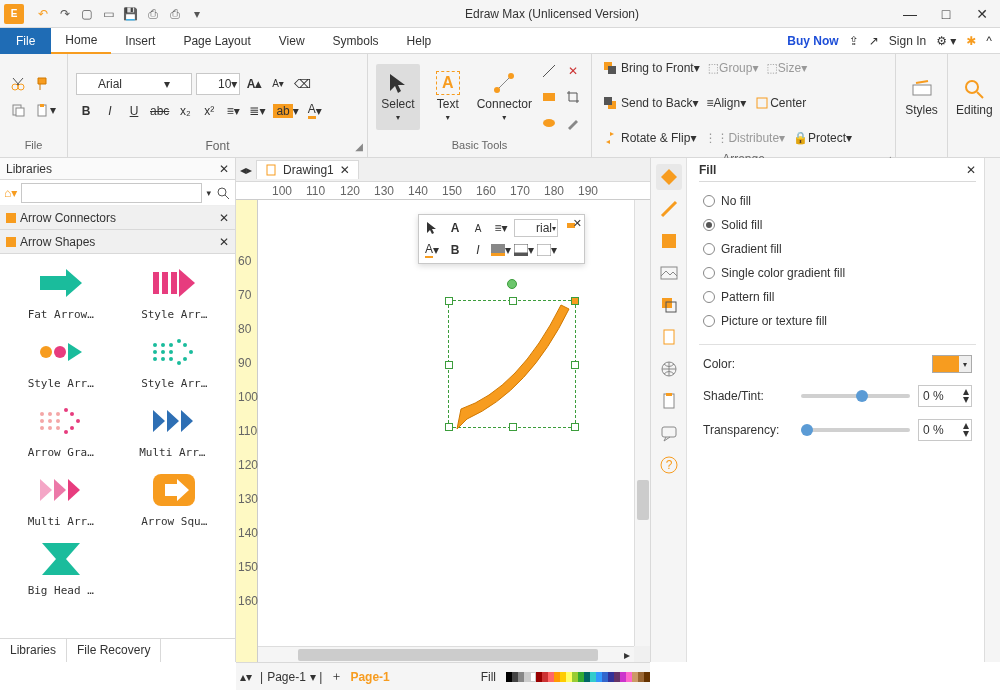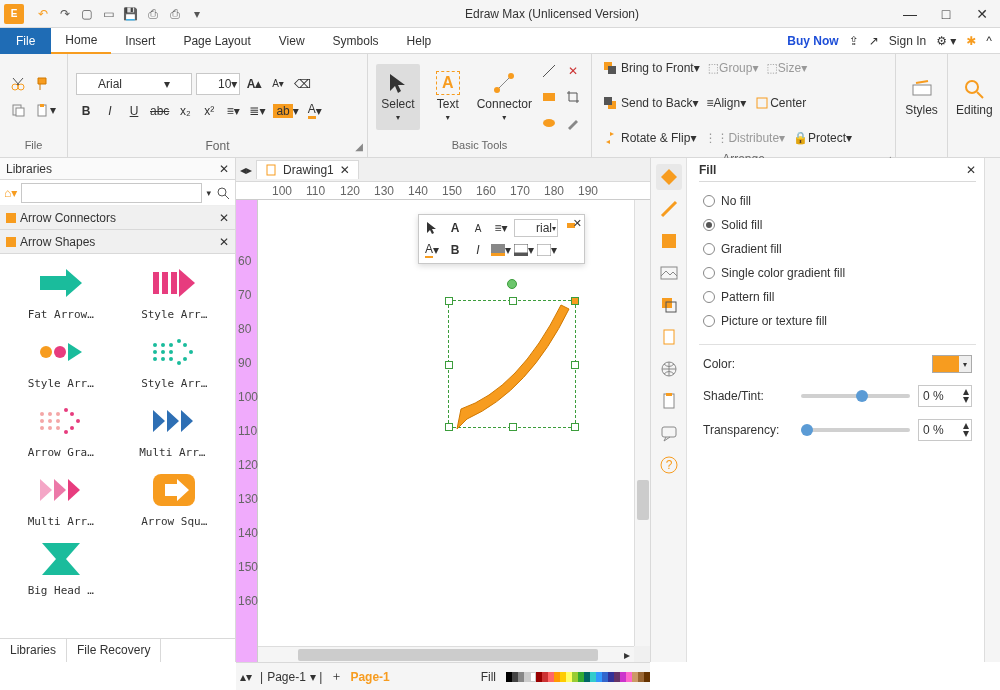--- a/index.html
+++ b/index.html
@@ -54,21 +54,21 @@
 .lib-tabs { height:24px; border-top:1px solid #d9d9d9; display:flex; }
 .lib-tabs div { padding:4px 10px; border-right:1px solid #d9d9d9; cursor:pointer; }
 
 
 .docarea { position:absolute; left:236px; top:158px; right:350px; bottom:28px; display:flex; flex-direction:column; }
 .doctabs { height:24px; background:#f0f0f0; display:flex; align-items:center; border-bottom:1px solid #d9d9d9; padding-left:4px; }
 .doctab { background:#fff; border:1px solid #d9d9d9; border-bottom:none; padding:2px 8px; display:flex; align-items:center; gap:6px; cursor:pointer; }
 .ruler-h { height:18px; background:#fff; border-bottom:1px solid #ccc; display:flex; font-size:9px; color:#666; position:relative; overflow:hidden; }
 .ruler-h span { position:absolute; top:2px; }
 .canvas-wrap { flex:1; background:#f0f0f0; position:relative; overflow:hidden; }
-.ruler-v { position:absolute; left:0; top:0; width:22px; bottom:0; background:#f0abfc; border-right:1px solid #ccc; font-size:9px; color:#666; }
+.ruler-v { position:absolute; left:0; top:0; width:22px; bottom:0; background:#fef9c3; border-right:1px solid #ccc; font-size:9px; color:#666; }
 .ruler-v span { position:absolute; left:2px; }
 .canvas { position:absolute; left:22px; top:0; right:16px; bottom:16px; background:#fff; }
 .scroll-v { position:absolute; right:0; top:0; width:16px; bottom:16px; background:#f5f5f5; border-left:1px solid #ddd; }
 .scroll-v-thumb { position:absolute; left:2px; width:12px; background:#ccc; border-radius:2px; top:280px; height:40px; cursor:pointer; }
 .scroll-h { position:absolute; left:22px; right:16px; bottom:0; height:16px; background:#f5f5f5; border-top:1px solid #ddd; display:flex; align-items:center;}
 .scroll-h-thumb { position:absolute; top:2px; height:12px; background:#ccc; border-radius:2px; left:40px; width:300px; cursor:pointer; }
 
 
 .float-tb { position:absolute; background:#fff; border:1px solid #c8c8c8; box-shadow:0 2px 6px rgba(0,0,0,.15); padding:3px; display:flex; flex-direction:column; gap:2px; }
 .float-tb .row { gap:3px; }

